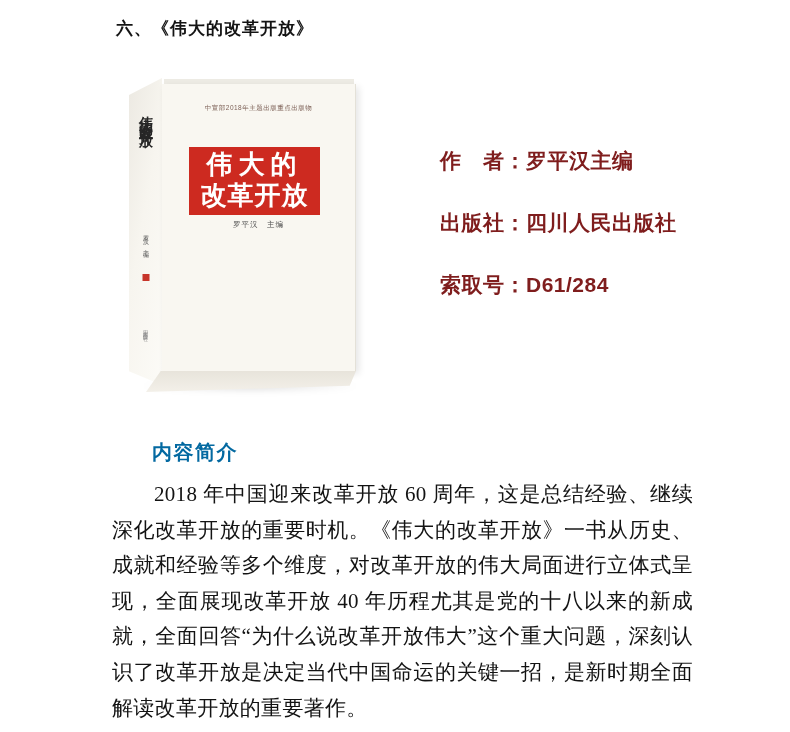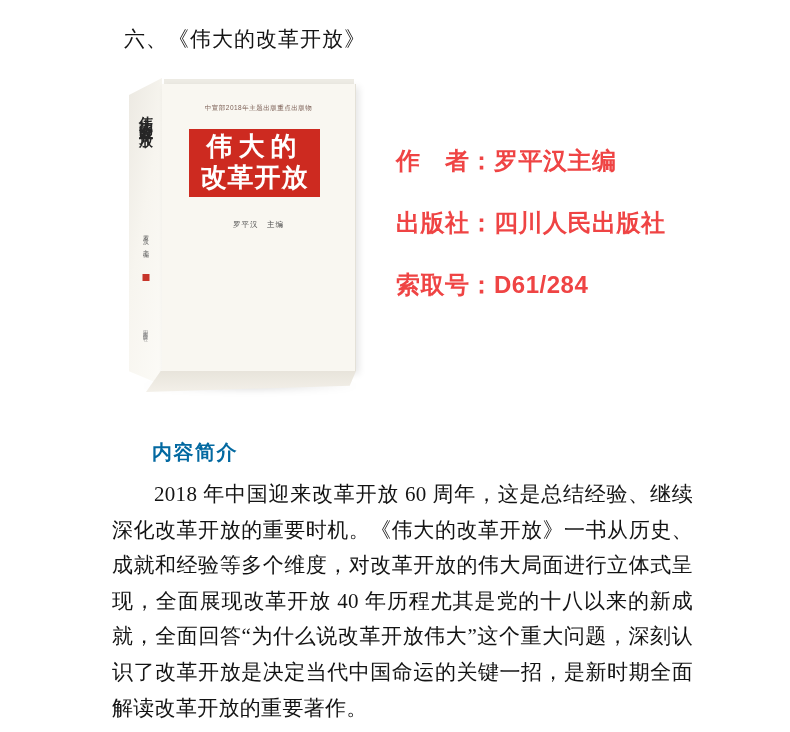--- a/index.html
+++ b/index.html
@@ -1,22 +1,22 @@
 <!DOCTYPE html>
 <html><head>
 <meta charset="utf-8">
 <style>
   html,body{margin:0;padding:0;background:#ffffff;}
   .page{
     position:relative;width:790px;height:732px;background:#ffffff;overflow:hidden;
     font-family:"Liberation Sans","DejaVu Sans",sans-serif;color:#111;
   }
   .doc-title{
-    position:absolute;left:112px;top:13px;margin:12px;
-    font-size:21px;font-weight:400;letter-spacing:1px;color:#141414;
+    position:absolute;left:112px;top:13px;margin:4px;
+    font-size:17px;font-weight:700;letter-spacing:1px;color:#141414;
   }
 
   
   .book{position:absolute;left:126px;top:74px;width:240px;height:326px;}
   .book-ground-shadow{
     position:absolute;left:12px;top:306px;width:224px;height:12px;border-radius:50%;
     background:radial-gradient(ellipse at center, rgba(0,0,0,0.16), rgba(0,0,0,0) 70%);
     filter:blur(3px);
   }
   .book-topface{
@@ -48,21 +48,21 @@
   .cover{
     position:absolute;left:36px;top:10px;width:193px;height:287px;
     background:#f9f7f1;border-right:1px solid #e4e1d8;
     box-shadow:3px 3px 7px rgba(0,0,0,0.10);
   }
   .cover-banner{
     position:absolute;top:20px;left:0;width:100%;text-align:center;
     font-size:6.5px;letter-spacing:0.5px;color:#7d6157;
   }
   .title-box{
-    position:absolute;left:27px;top:45px;width:131px;height:68px;
+    position:absolute;left:27px;top:63px;width:131px;height:68px;
     background:#cd2a20;color:#ffffff;text-align:center;
     font-family:"Liberation Serif","DejaVu Serif",serif;font-weight:700;
   }
   .cover-title-l1{font-size:26px;line-height:32px;letter-spacing:6px;margin-top:2px;}
   .cover-title-l2{font-size:26px;line-height:30px;letter-spacing:1px;text-align:center;}
   .cover-author{
     position:absolute;top:136px;left:0;width:100%;text-align:center;
     font-size:7.5px;letter-spacing:1px;color:#4c4c4c;
   }
   .band{position:absolute;top:222px;left:0;width:100%;text-align:center;}
@@ -77,22 +77,22 @@
   }
   .book-bottomface{
     position:absolute;left:20px;top:297px;width:210px;height:21px;
     background:linear-gradient(#e8e4db,#f3f0e9);
     clip-path:polygon(7% 0,100% 0,97% 70%,0 100%);
   }
 
   
   .info{position:absolute;left:396px;top:149px;}
   .info-line{
-    font-size:24px;font-weight:700;color:#ef4444;line-height:23px;
-    margin-bottom:39px;letter-spacing:0.5px;white-space:nowrap;
+    font-size:21px;font-weight:700;color:#7f1d1d;line-height:23px;
+    margin-bottom:39px;letter-spacing:0.5px;white-space:nowrap;margin-left:44px;
   }
 
   
   .summary-heading{
     position:absolute;left:152px;top:439px;margin:0;
     font-size:20px;font-weight:700;letter-spacing:1.5px;color:#0369a1;
   }
   .summary-paragraph{
     position:absolute;left:112px;top:477px;width:581px;margin:0;
     font-family:"Liberation Serif","DejaVu Serif",serif;

